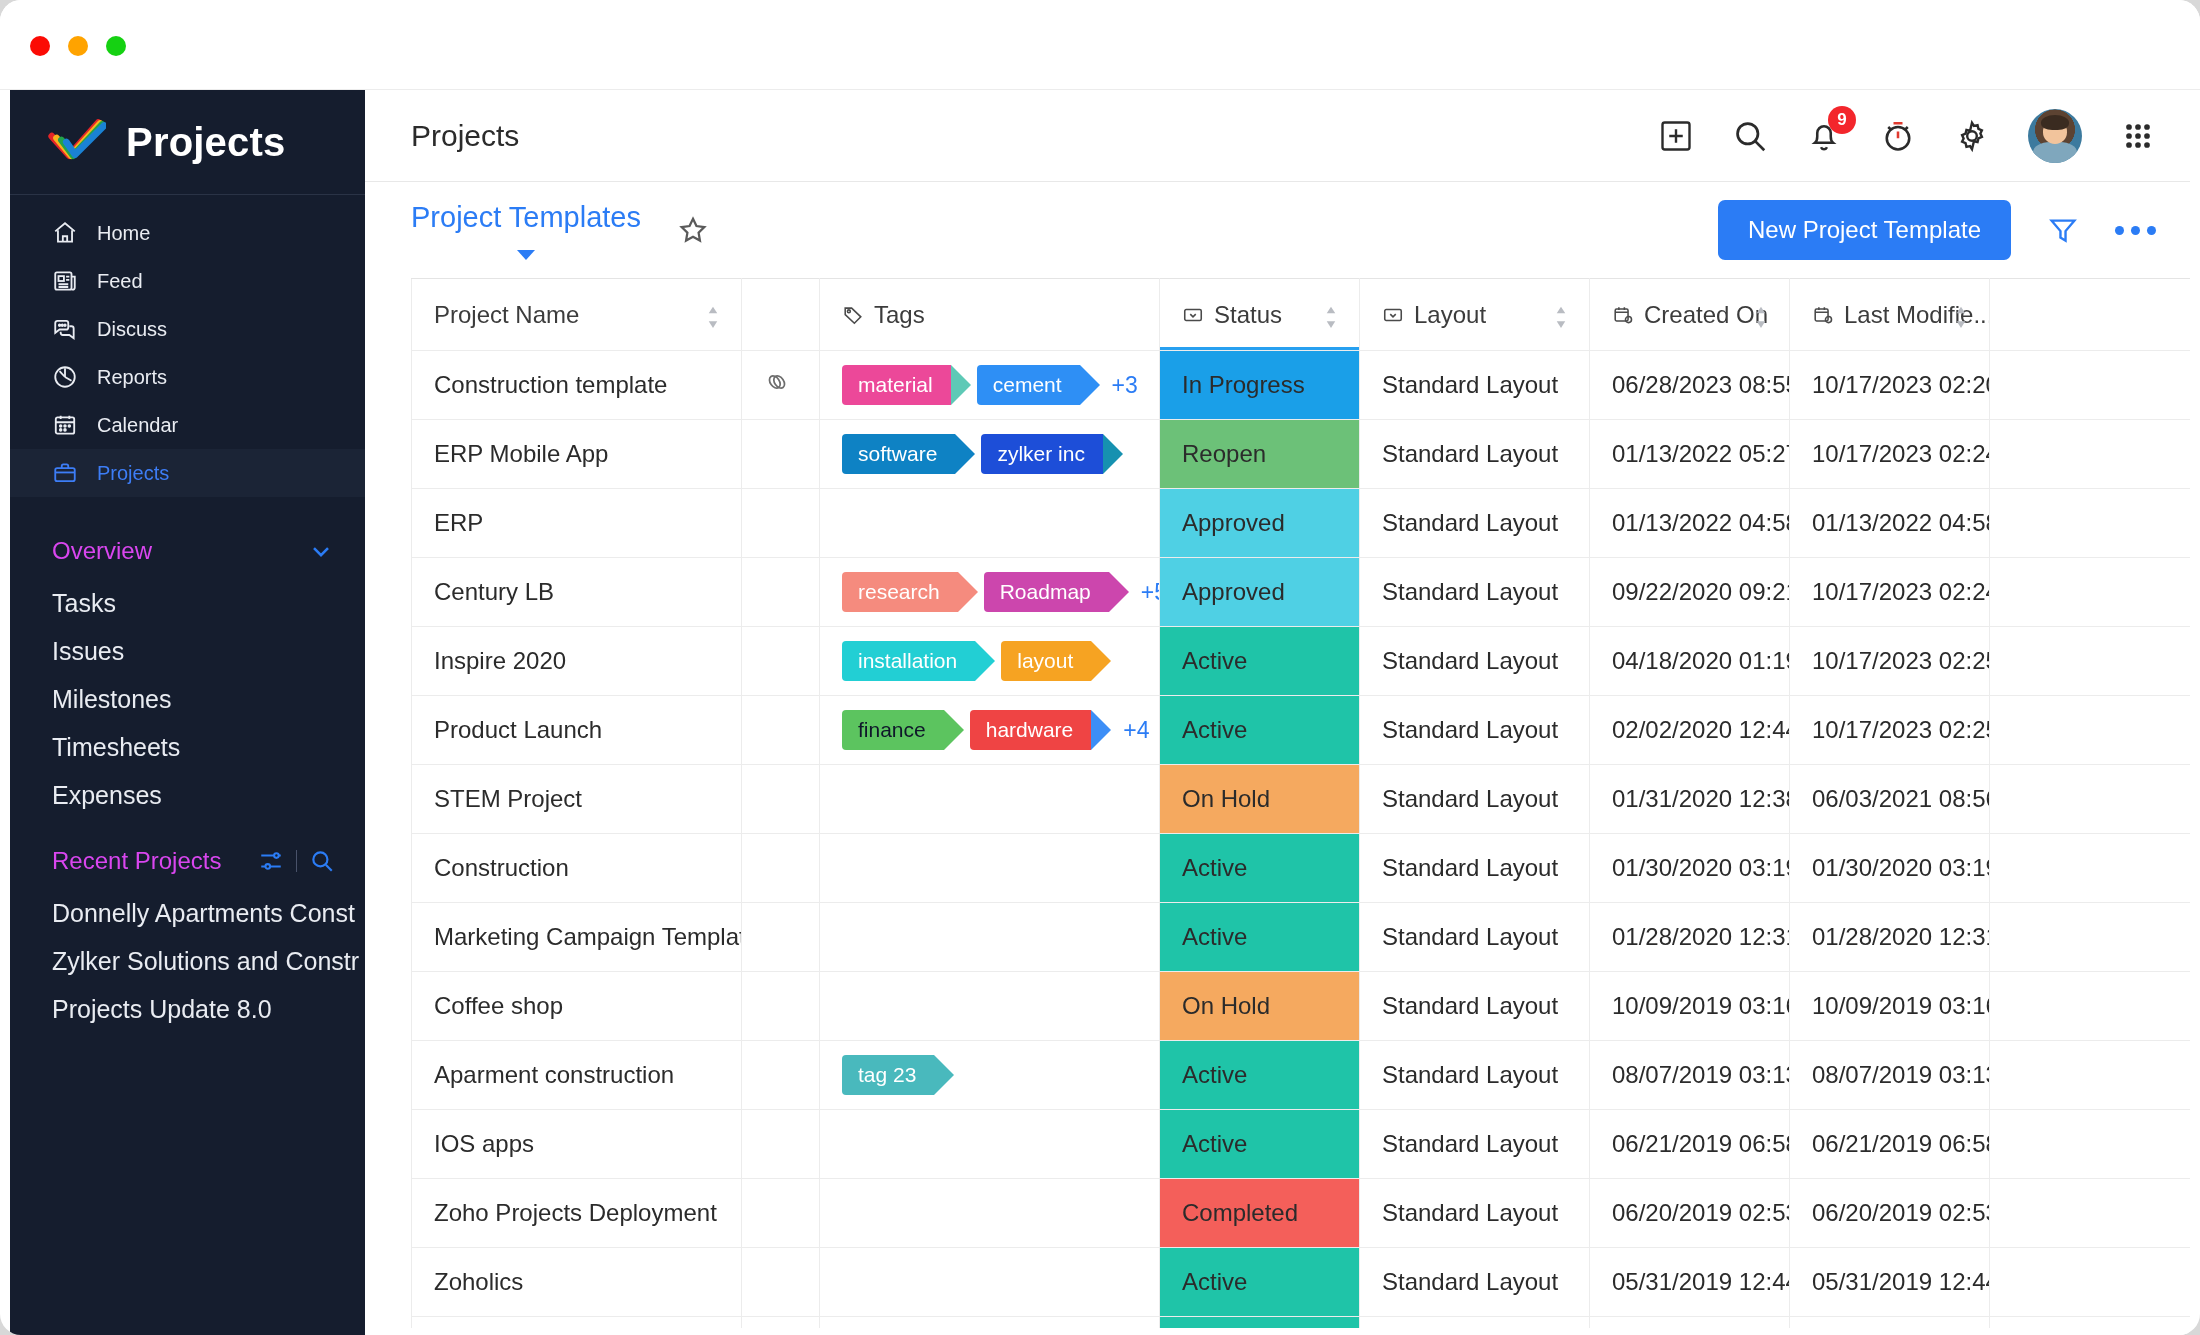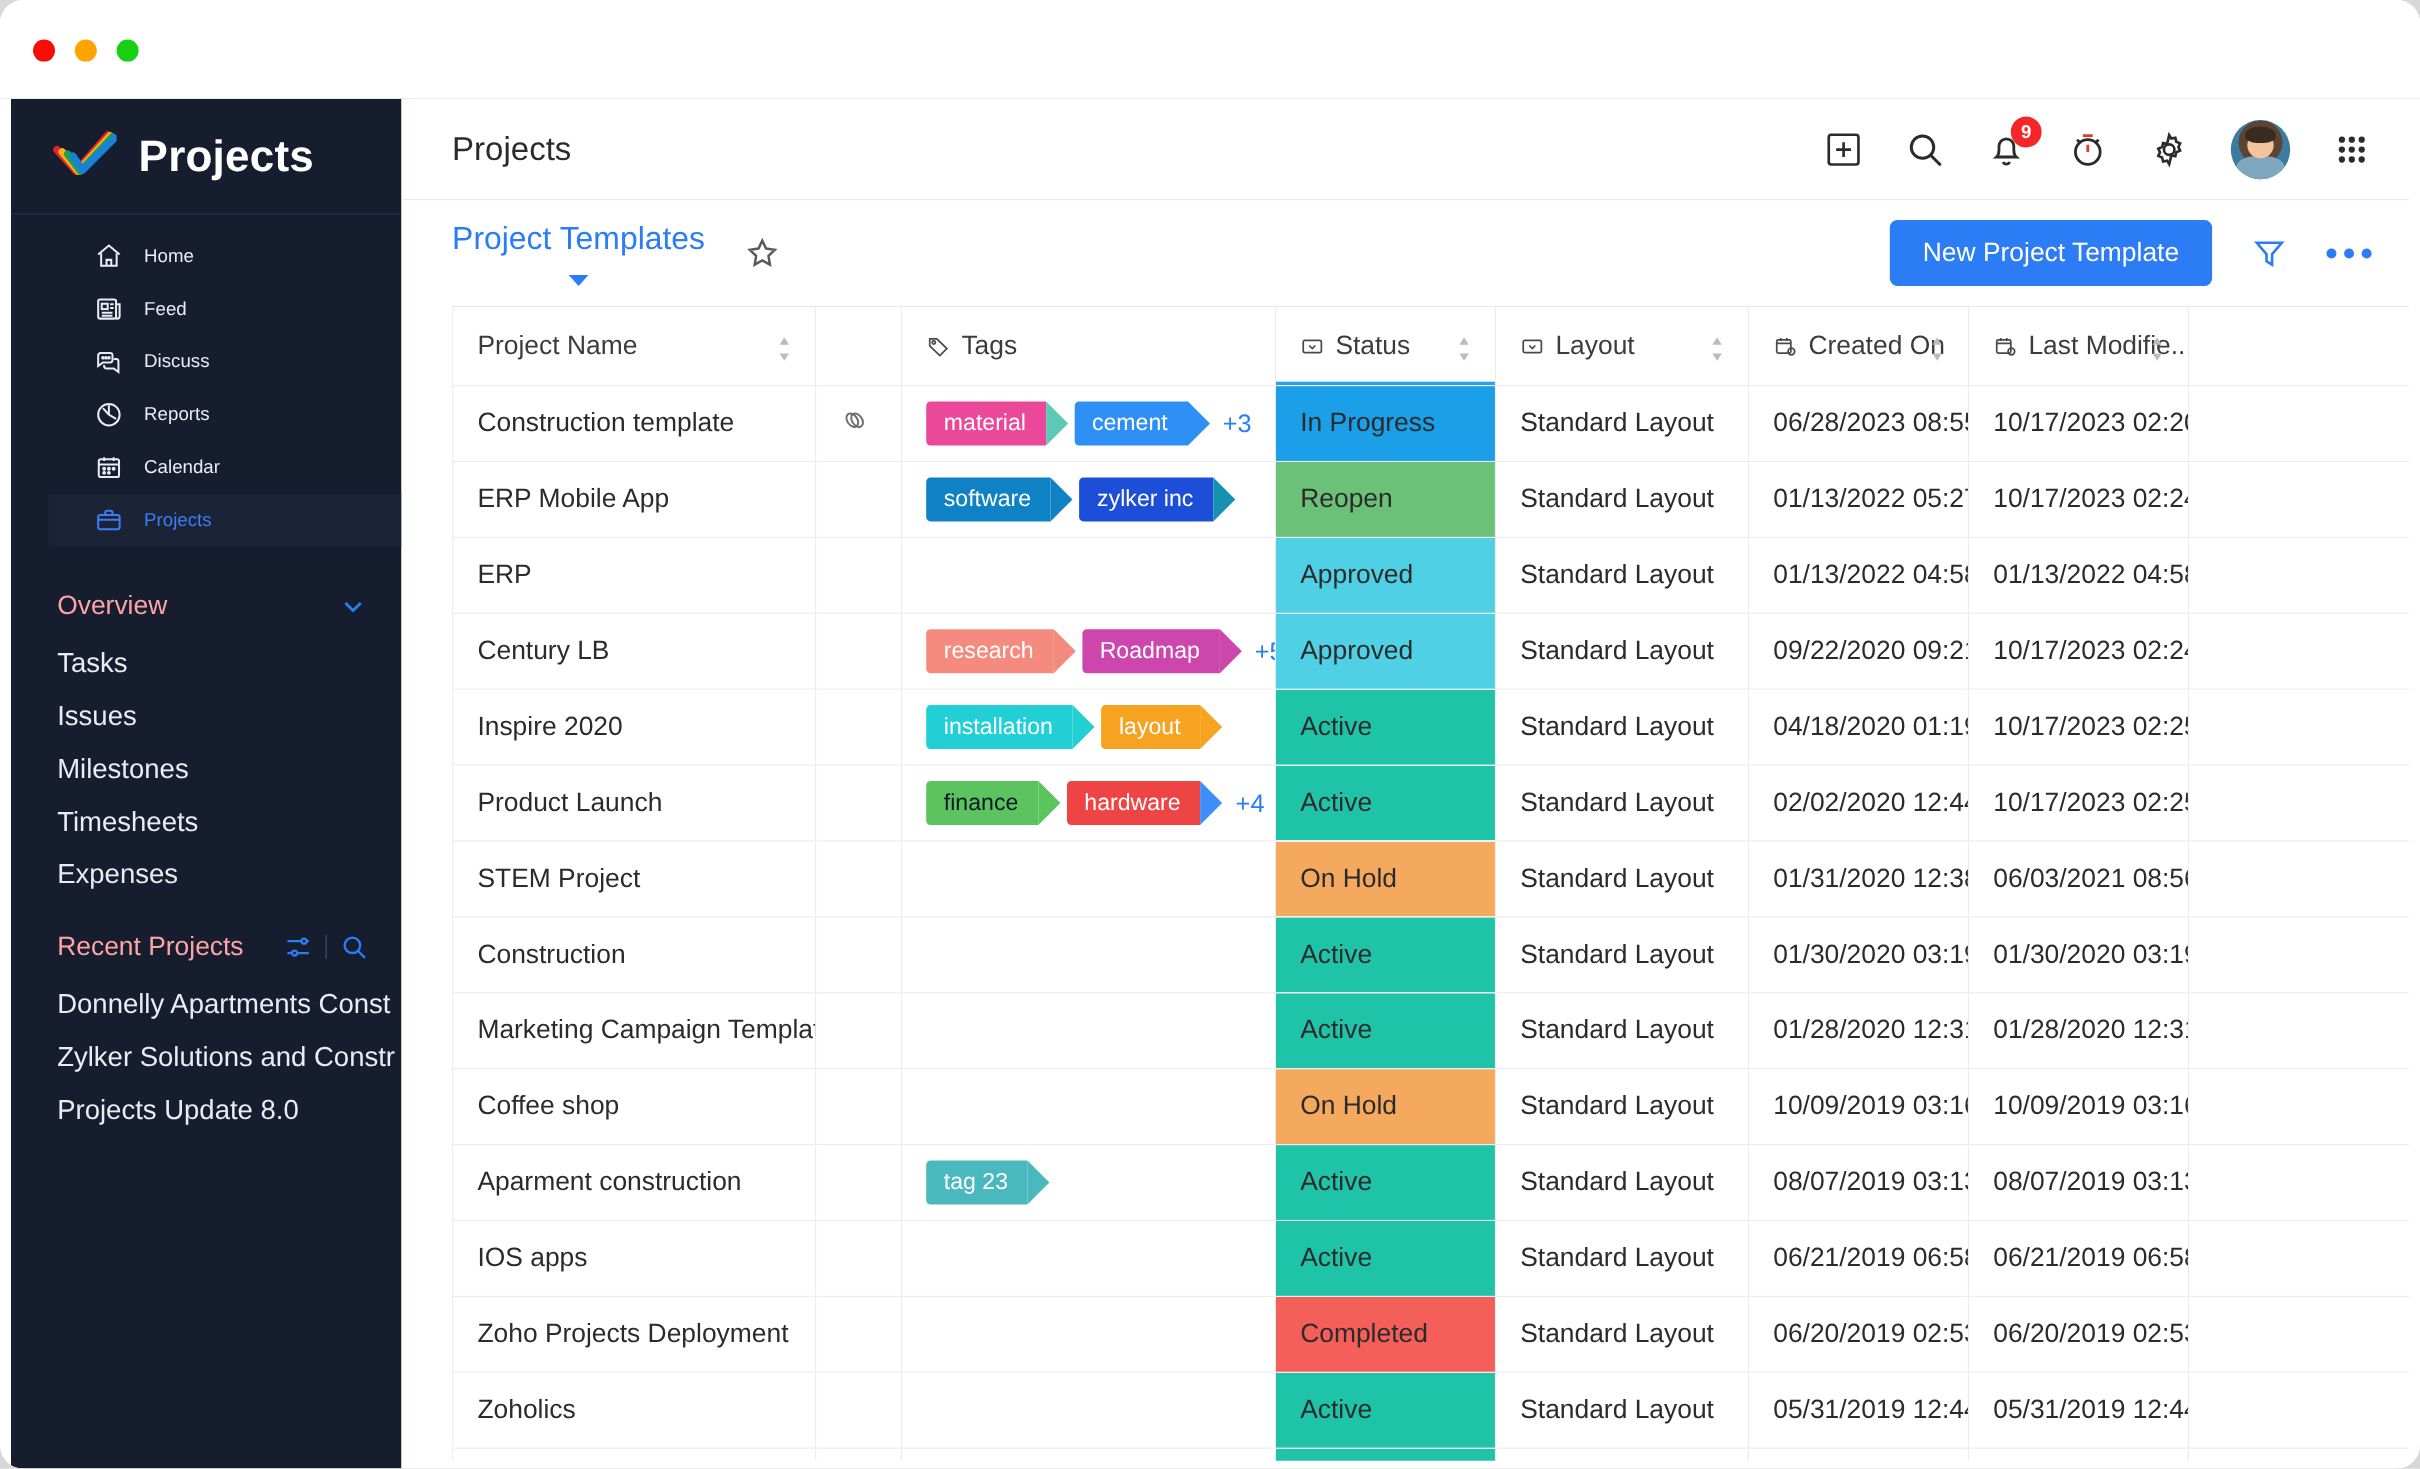--- a/index.html
+++ b/index.html
@@ -43,32 +43,31 @@
     padding-left: 34px;
     border-bottom: 1px solid #2a3346;
   }
   .brand-logo { width: 62px; height: 62px; flex: none; }
   .brand-name { font-size: 40px; font-weight: bold; letter-spacing: .2px; }
 
   .nav-top { padding: 14px 0 12px 0; }
   .nav-item {
     display: flex; align-items: center; gap: 19px;
     height: 48px; padding-left: 42px;
-    font-size: 17px; color: #e9ecf2;
+    font-size: 20px; color: #e9ecf2;
     cursor: pointer;
-    margin-left: 34px;
   }
   .nav-item .ic { width: 26px; height: 26px; flex: none; display: block; }
   .nav-item.active { color: #3d7df6; background: #1b2436; }
   .nav-item.active .ic { color: #3d7df6; }
 
   .sect-head {
     display: flex; align-items: center;
     height: 56px; padding: 0 30px 0 42px;
-    font-size: 24px; color: #fca5a5;
+    font-size: 24px; color: #d946ef;
     margin-top: 14px;
   }
   .sect-head .sp { flex: 1; }
   .sect-head .tools { display: flex; align-items: center; gap: 12px; }
   .divider-v { width: 1px; height: 22px; background: #49526a; }
 
   .sub-item {
     height: 48px; display: flex; align-items: center;
     padding-left: 42px; font-size: 25px; color: #e9ecf2;
     cursor: pointer;

